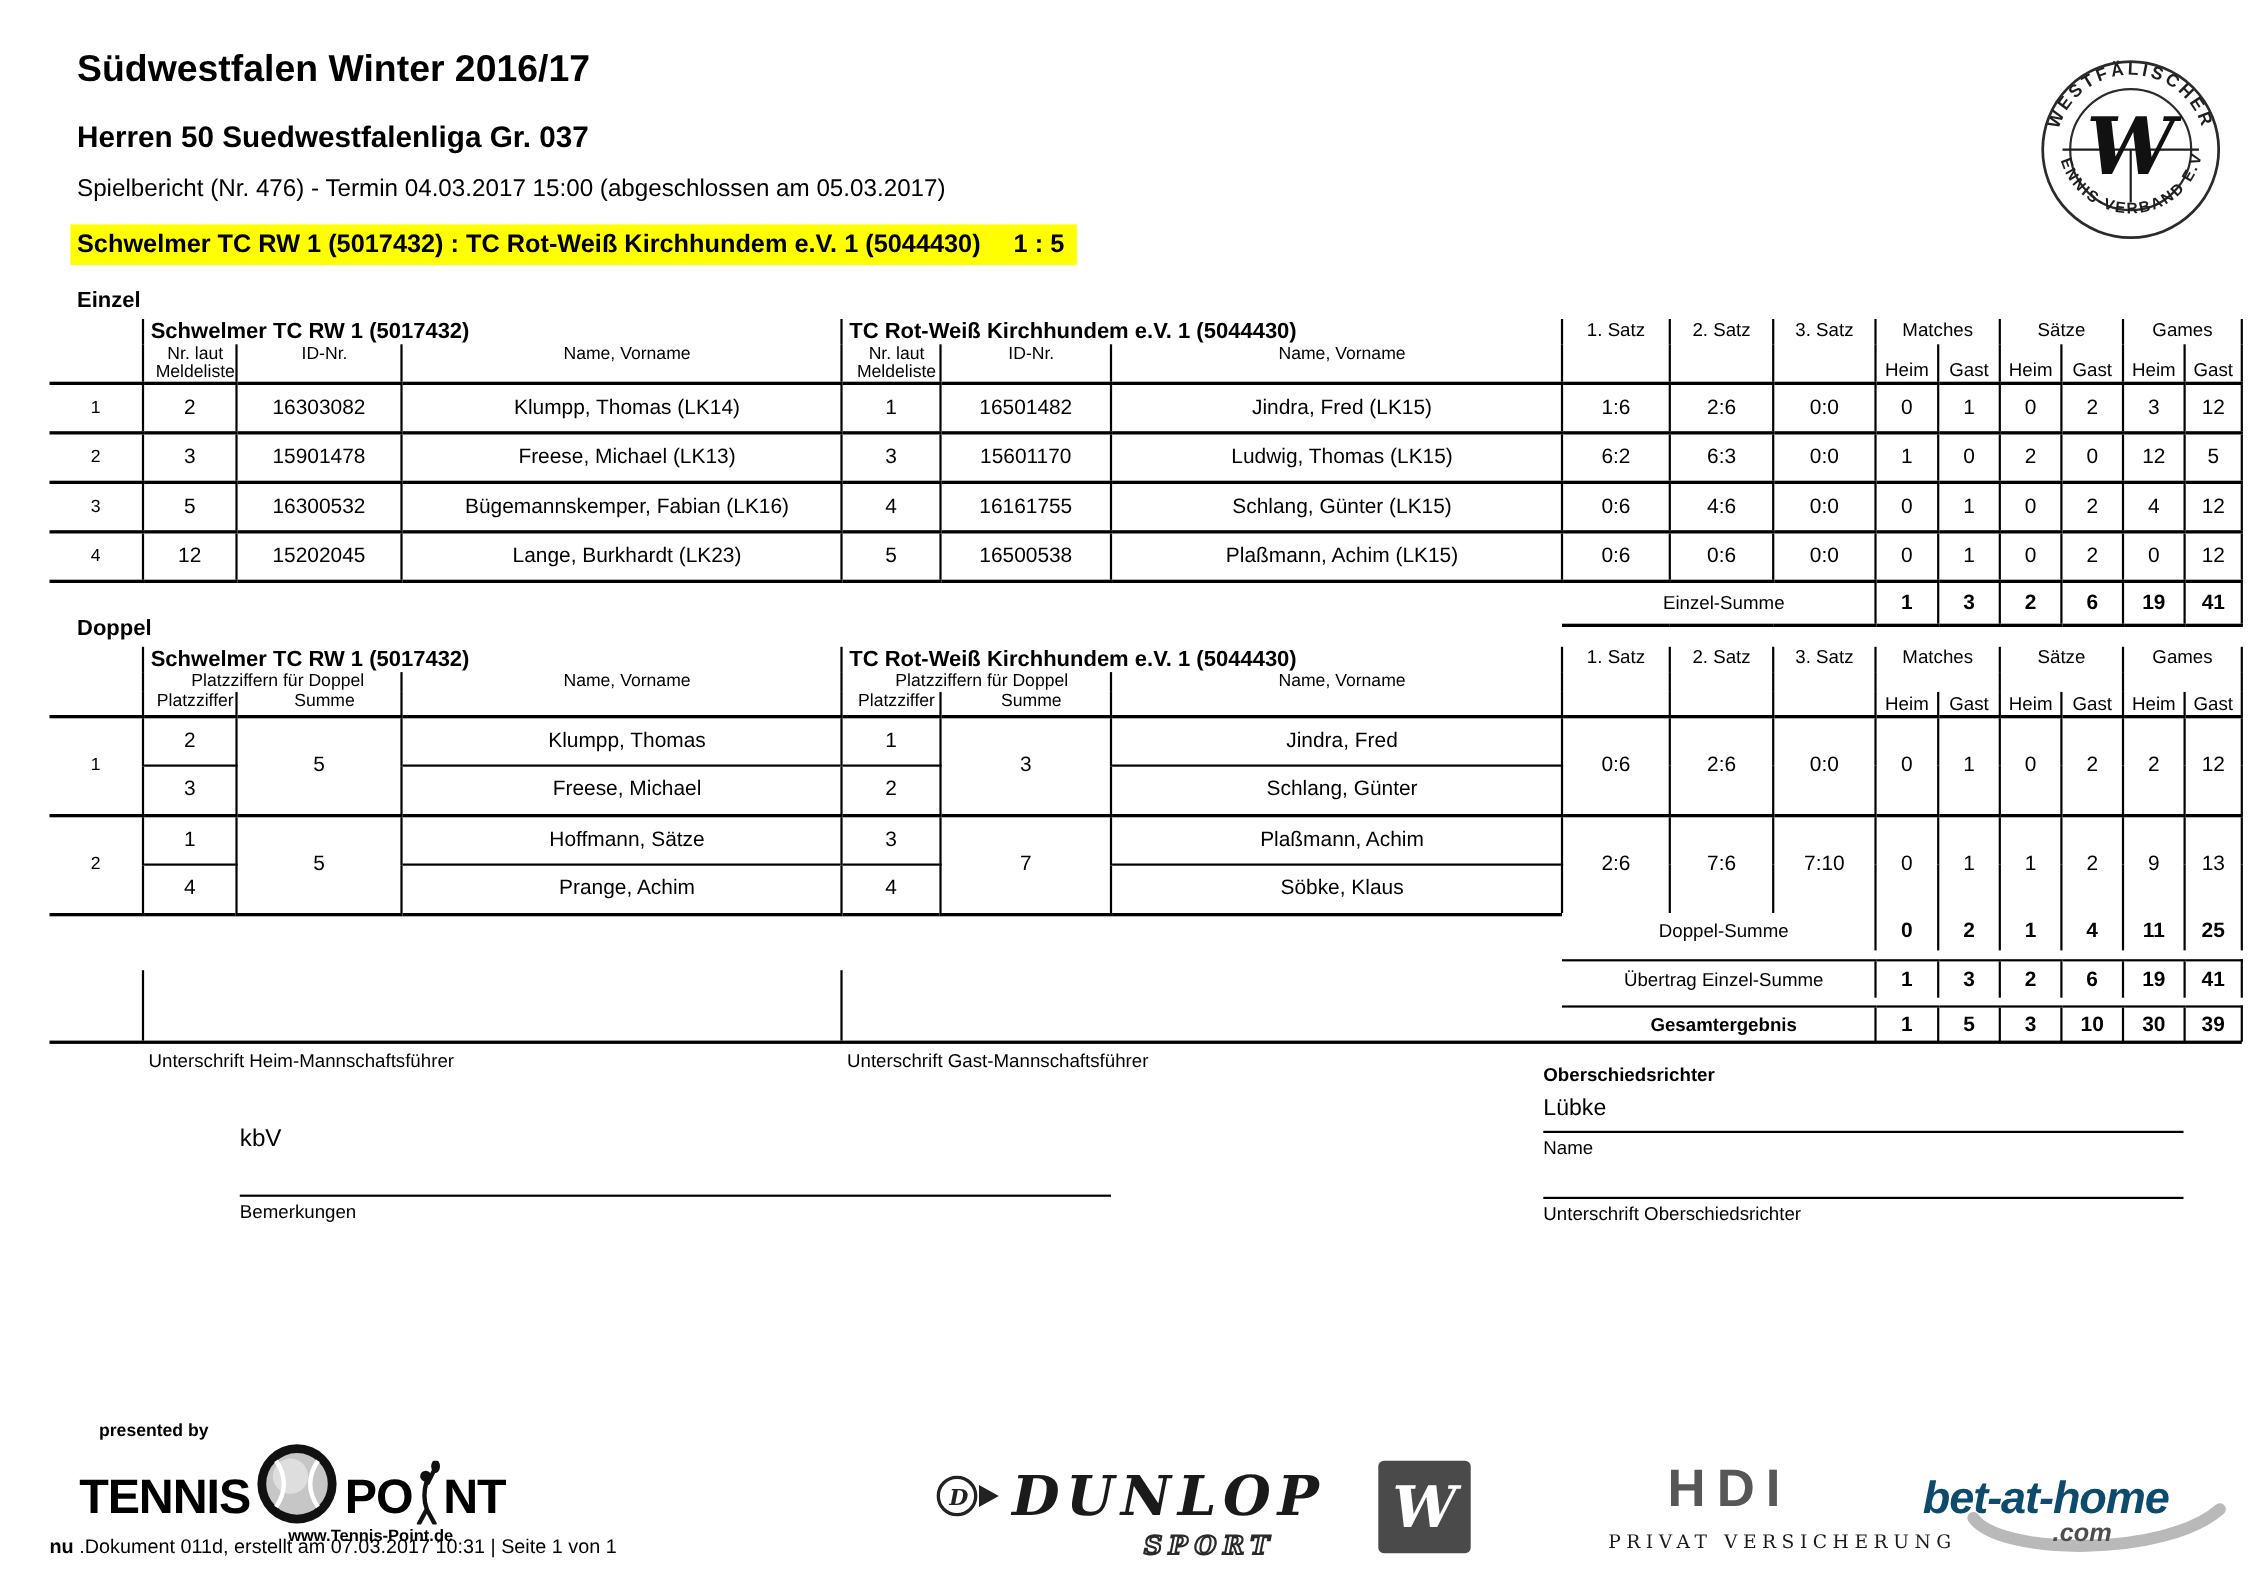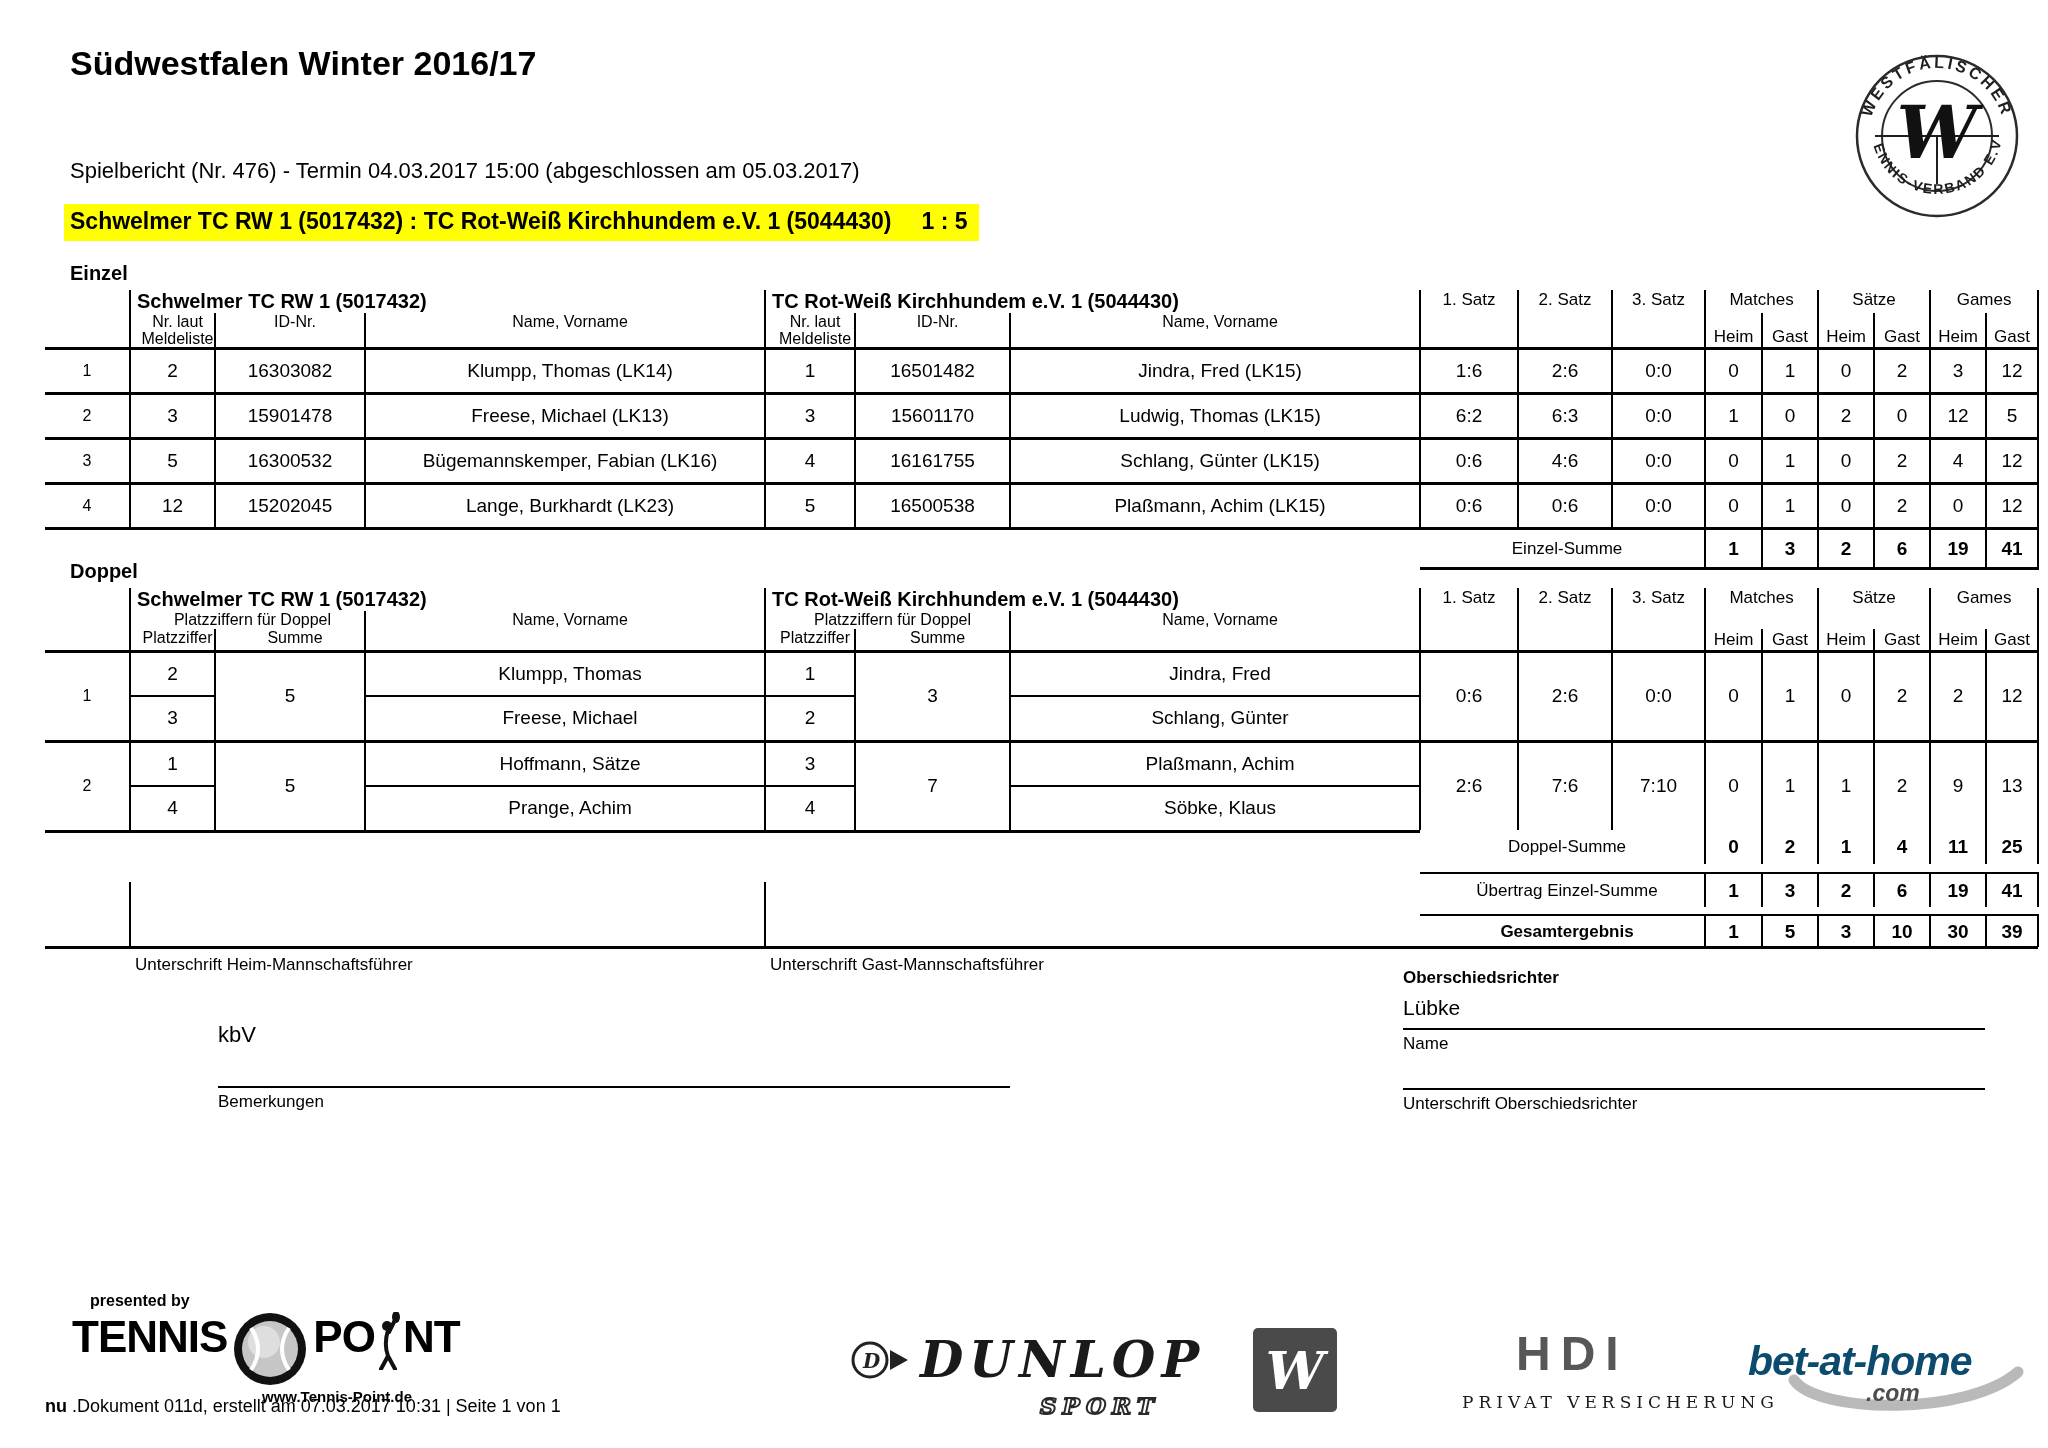--- a/index.html
+++ b/index.html
@@ -27,41 +27,42 @@
   .hcol{font-size:17px !important;vertical-align:top !important;padding-top:2px}
   .vb{vertical-align:bottom !important;font-size:17px !important;padding-bottom:3px}
   .rownum{font-size:16px !important}
   .sumlabel{font-size:17px !important}
   .bold{font-weight:bold}
   .line{position:absolute;background:#000}
   .lbl{position:absolute;font-size:17px;white-space:nowrap}
 
   
   .presby{position:absolute;font-size:16px;font-weight:bold}
-  .tp-row{position:absolute;display:flex;align-items:flex-start;gap:6px}
+  .tp-row{position:absolute;display:flex;align-items:flex-end;gap:6px}
   .tp-word{font-size:44px;font-weight:bold;letter-spacing:-1px}
   .tp-url{position:absolute;font-size:15px;font-weight:bold}
   .dunlop-row{position:absolute;display:flex;align-items:center;gap:10px}
   .dunlop-word{font-family:"DejaVu Serif",serif;font-style:italic;font-weight:bold;font-size:50px;letter-spacing:6px;color:#1a1a1a}
   .dunlop-sub{position:absolute;font-family:"DejaVu Serif",serif;font-style:italic;font-weight:bold;font-size:23px;letter-spacing:6px;
               color:#fff;-webkit-text-stroke:2px #2a2a2a}
   .wilson{position:absolute;width:84px;height:84px;background:#4a4a4a;border-radius:5px;display:flex;align-items:center;justify-content:center}
   .wilson span{font-family:"DejaVu Serif",serif;font-style:italic;font-weight:bold;font-size:52px;color:#fff}
   .hdi{position:absolute;font-size:48px;font-weight:bold;letter-spacing:10px;color:#575757}
   .hdi-sub{position:absolute;font-family:"DejaVu Serif",serif;font-size:17px;letter-spacing:5px;color:#1a1a1a}
   .bah{position:absolute;font-style:italic;font-weight:bold;font-size:41px;letter-spacing:-1px;color:#0c4a6e}
   .bah-com{position:absolute;font-style:italic;font-weight:bold;font-size:23px;color:#4d4d4d}
   .footer{position:absolute;font-size:18px}
 </style>
 </head>
 <body>
 
 <div class="page">
 
   <div class="abs title" style="left:70px;top:44px">Südwestfalen Winter 2016/17</div>
+  <div class="abs subtitle" style="left:70px;top:110px">Herren 50 Suedwestfalenliga Gr. 037</div>
   <div class="abs repline" style="left:70px;top:158px">Spielbericht (Nr. 476) - Termin 04.03.2017 15:00 (abgeschlossen am 05.03.2017)</div>
   <div class="abs resultbar" style="left:64px;top:204px">
     <span>Schwelmer TC RW 1 (5017432) : TC Rot-Weiß Kirchhundem e.V. 1 (5044430)</span><span class="score">1 : 5</span>
   </div>
 
   <svg class="abs" style="left:1853px;top:52px" width="168" height="168" viewBox="0 0 168 168">
     <circle cx="84" cy="84" r="80" fill="none" stroke="#2b2b2b" stroke-width="2.5"></circle>
     <circle cx="84" cy="84" r="55" fill="none" stroke="#2b2b2b" stroke-width="2"></circle>
     <defs>
       <path id="arcTop" d="M 16,84 A 68,68 0 0 1 152,84"></path>

